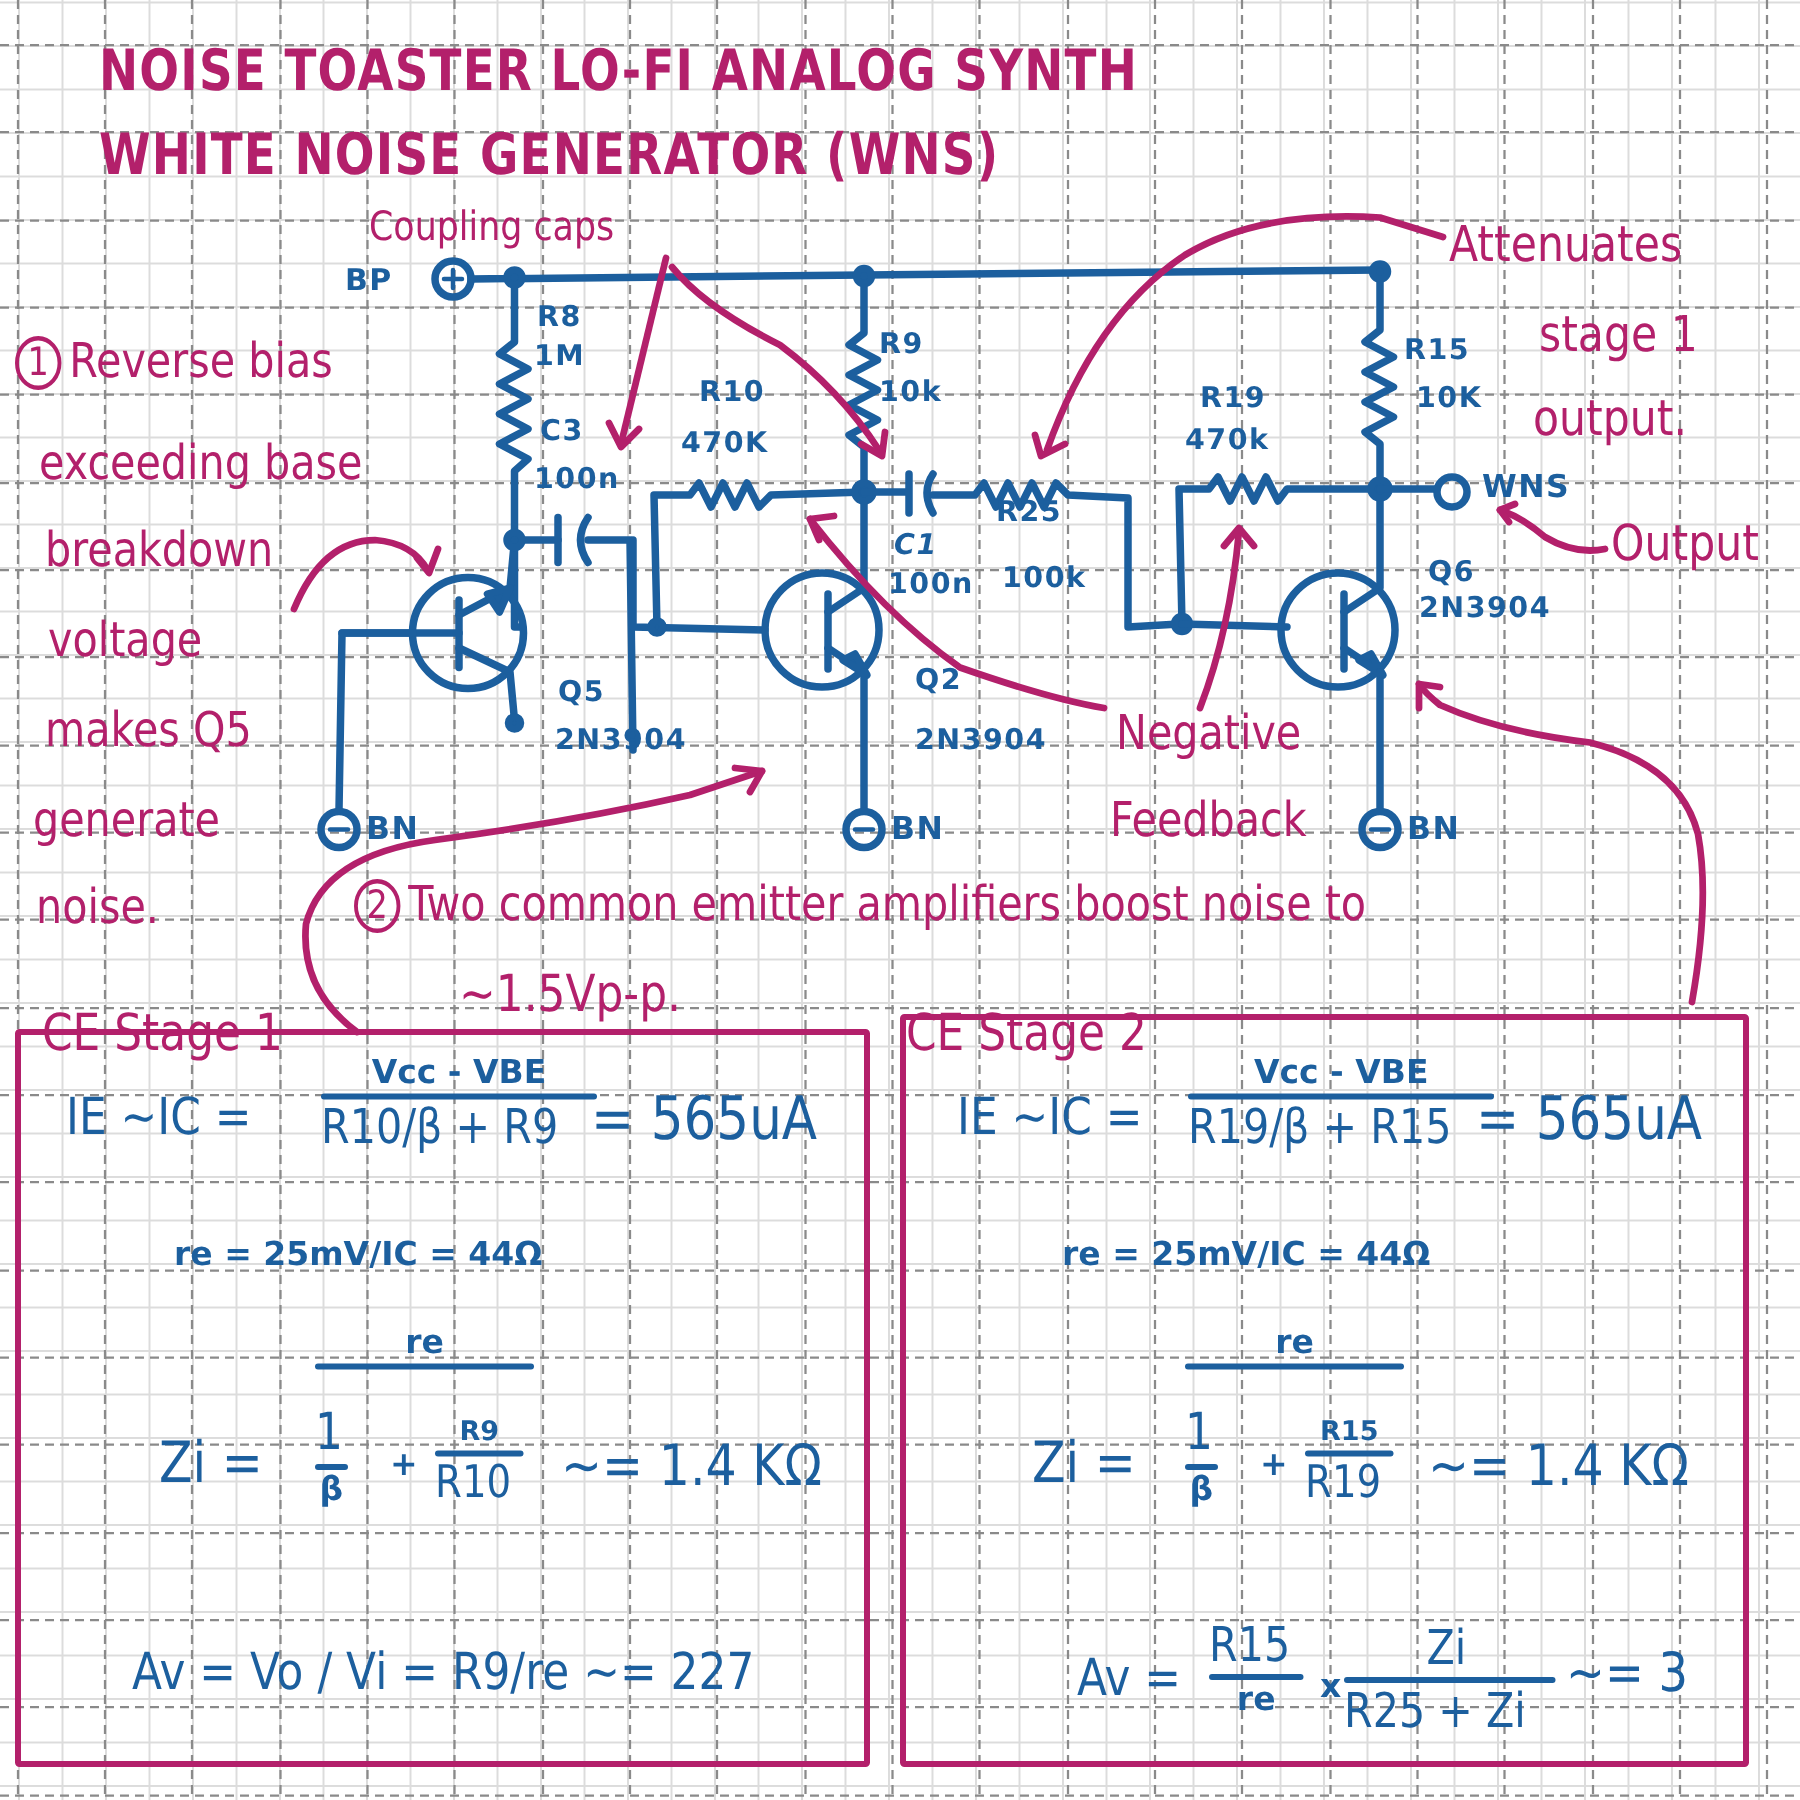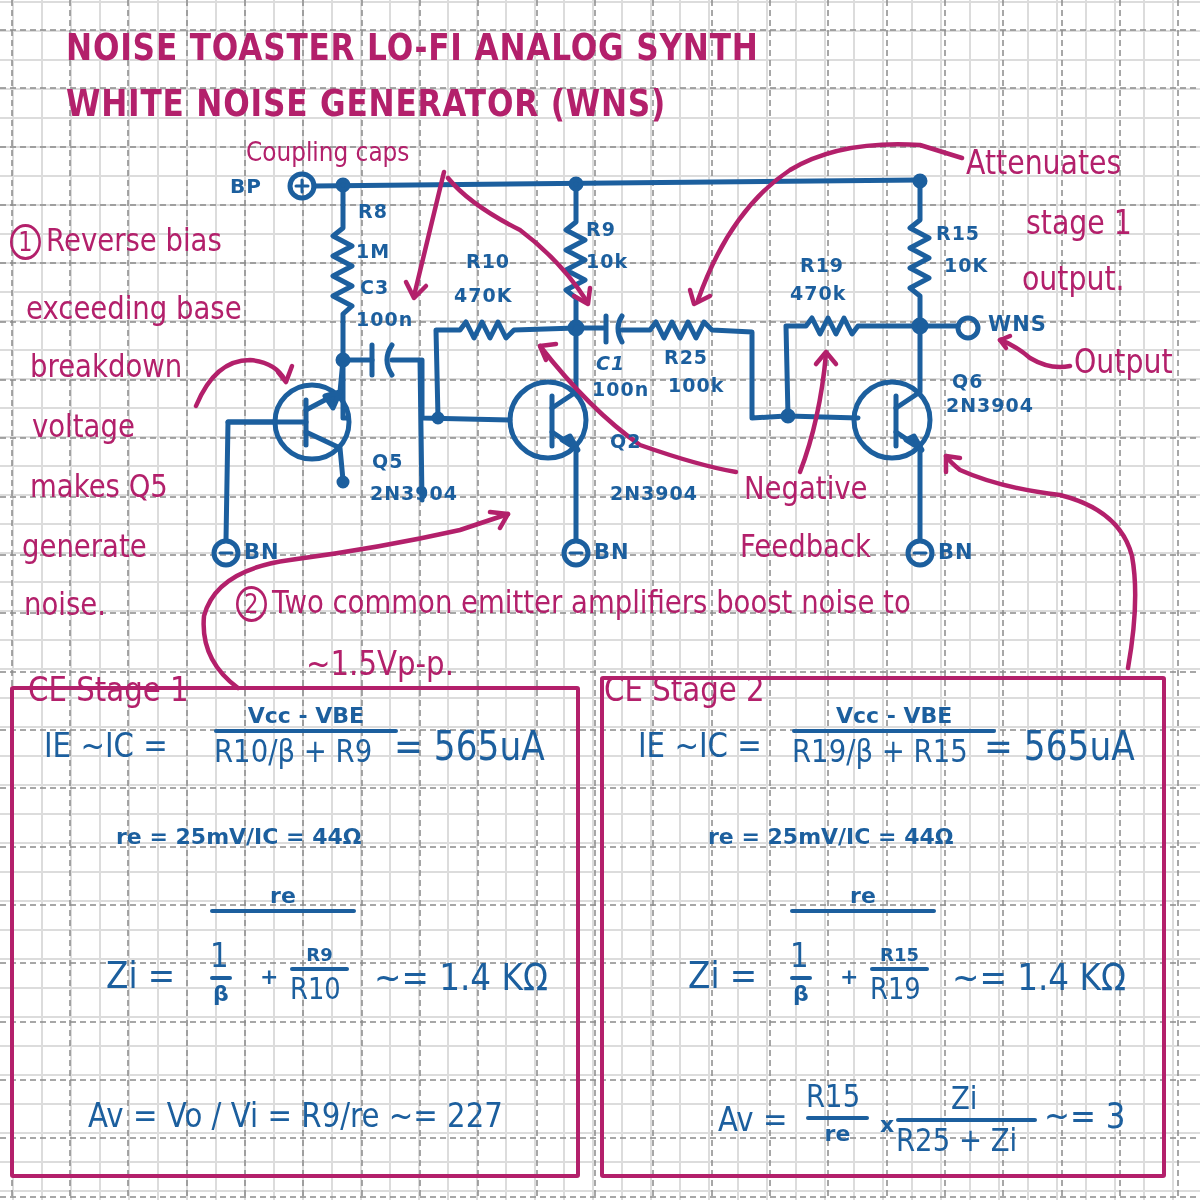--- a/index.html
+++ b/index.html
@@ -204,39 +204,39 @@
   <div class="txt mag hand" style="left:24px; top:588px; font-size:32px;">noise.</div>
 </div>
 
 <div>
   <div class="txt mag hand" style="left:236px; top:586px; font-size:32px;"><span class="circnum">2</span><span>Two common emitter amplifiers boost noise to</span></div>
   <div class="txt mag hand" style="left:306px; top:646px; font-size:34px;">~1.5Vp-p.</div>
 </div>
 
 <div class="txt blu comp" style="left:230px; top:176px; font-size:20px;">BP</div>
 <div class="txt blu comp" style="left:358px; top:202px;">R8</div>
-<div class="txt blu comp" style="left:356px; top:242px;">1M</div>
+<div class="txt blu comp" style="left:356px; top:228px;">1M</div>
 <div class="txt blu comp" style="left:360px; top:278px;">C3</div>
 <div class="txt blu comp" style="left:356px; top:310px;">100n</div>
 <div class="txt blu comp" style="left:586px; top:220px;">R9</div>
 <div class="txt blu comp" style="left:586px; top:252px;">10k</div>
 <div class="txt blu comp" style="left:466px; top:252px;">R10</div>
 <div class="txt blu comp" style="left:454px; top:286px;">470K</div>
 <div class="txt blu comp" style="left:596px; top:354px;font-style:italic;">C1</div>
 <div class="txt blu comp" style="left:592px; top:380px;">100n</div>
-<div class="txt blu comp" style="left:664px; top:348px;">R25</div>
+<div class="txt blu comp" style="left:664px; top:332px;">R25</div>
 <div class="txt blu comp" style="left:668px; top:376px;">100k</div>
 <div class="txt blu comp" style="left:800px; top:256px;">R19</div>
 <div class="txt blu comp" style="left:790px; top:284px;">470k</div>
 <div class="txt blu comp" style="left:936px; top:224px;">R15</div>
 <div class="txt blu comp" style="left:944px; top:256px;">10K</div>
 <div class="txt blu comp" style="left:988px; top:314px; font-size:21px;">WNS</div>
 <div class="txt blu comp" style="left:372px; top:452px;">Q5</div>
 <div class="txt blu comp" style="left:370px; top:484px;">2N3904</div>
-<div class="txt blu comp" style="left:610px; top:432px;">Q2</div>
+<div class="txt blu comp" style="left:610px; top:444px;">Q2</div>
 <div class="txt blu comp" style="left:610px; top:484px;">2N3904</div>
 <div class="txt blu comp" style="left:952px; top:372px;">Q6</div>
 <div class="txt blu comp" style="left:946px; top:396px;">2N3904</div>
 <div class="txt blu comp" style="left:244px; top:542px; font-size:21px;">BN</div>
 <div class="txt blu comp" style="left:594px; top:542px; font-size:21px;">BN</div>
 <div class="txt blu comp" style="left:938px; top:542px; font-size:21px;">BN</div>
 
 <div class="box" style="left:10px; top:686px; width:562px; height:484px;"></div>
 <div class="txt mag hand" style="left:28px; top:672px; font-size:34px; background:transparent;">CE Stage 1</div>
 

